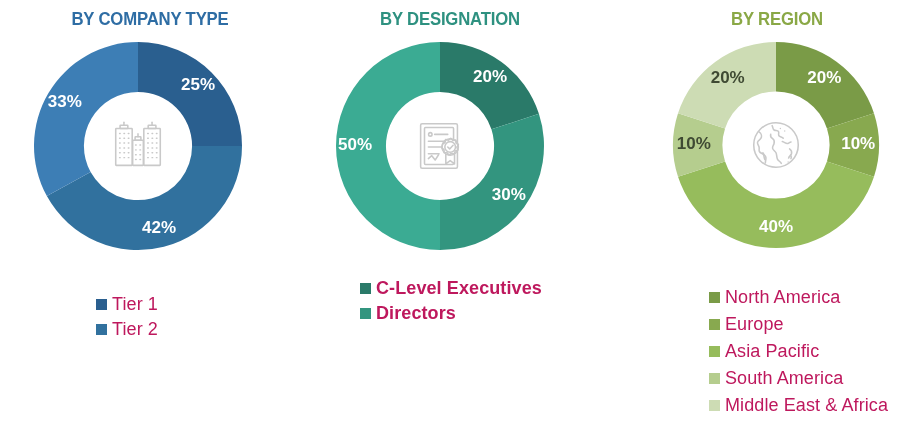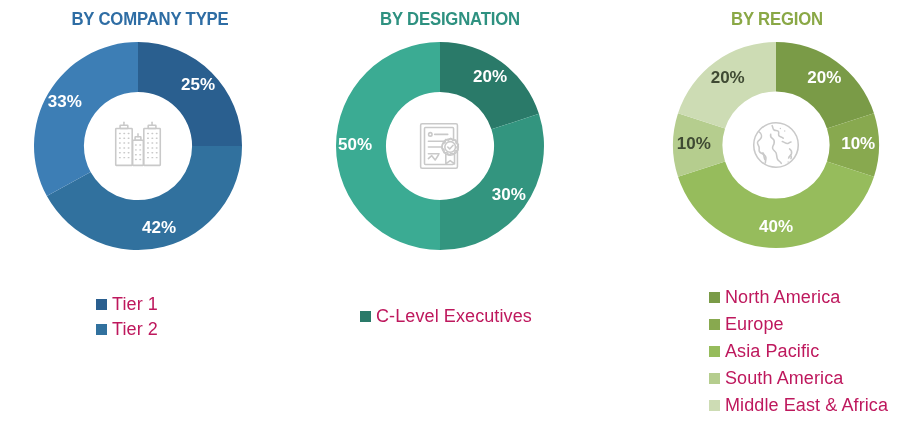--- a/index.html
+++ b/index.html
@@ -57,21 +57,21 @@
     width:62px;height:62px;
     pointer-events:none;
   }
   .center-icon svg{display:block;width:100%;height:100%;}
 
   .legend{
     position:absolute;
     left:0;width:100%;
   }
   #legend-company{top:292px;padding-left:96px;}
-  #legend-designation{top:304px;padding-left:60px;}
+  #legend-designation{top:276px;padding-left:60px;font-weight:bold;}
   #legend-region{top:284px;padding-left:82px;}
 
   .legend-item{
     display:flex;
     align-items:center;
     height:25px;
   }
   #legend-region .legend-item{height:27px;}
 
   .legend-swatch{
@@ -228,20 +228,24 @@
           <path d="M40 33 l2 2 l3.5 -3.8"></path>
         </svg>
       </div>
     </div>
 
     <div class="legend" id="legend-designation">
         <div class="legend-item">
           <span class="legend-swatch" style="background: rgb(42, 122, 105);"></span>
           <span class="legend-label">C-Level Executives</span>
         </div>
+        <div class="legend-item">
+          <span class="legend-swatch" style="background: rgb(51, 149, 127);"></span>
+          <span class="legend-label">Directors</span>
+        </div>
       </div>
   </div>
 
   <div class="panel" id="panel-region">
 
     <div class="chart-title" id="title-region" style="color: rgb(138, 168, 70);">BY REGION</div>
 
     <div class="donut-wrap" id="donut-region">
       <svg class="donut-svg" viewBox="0 0 206 206">
         <g id="slices-region">

